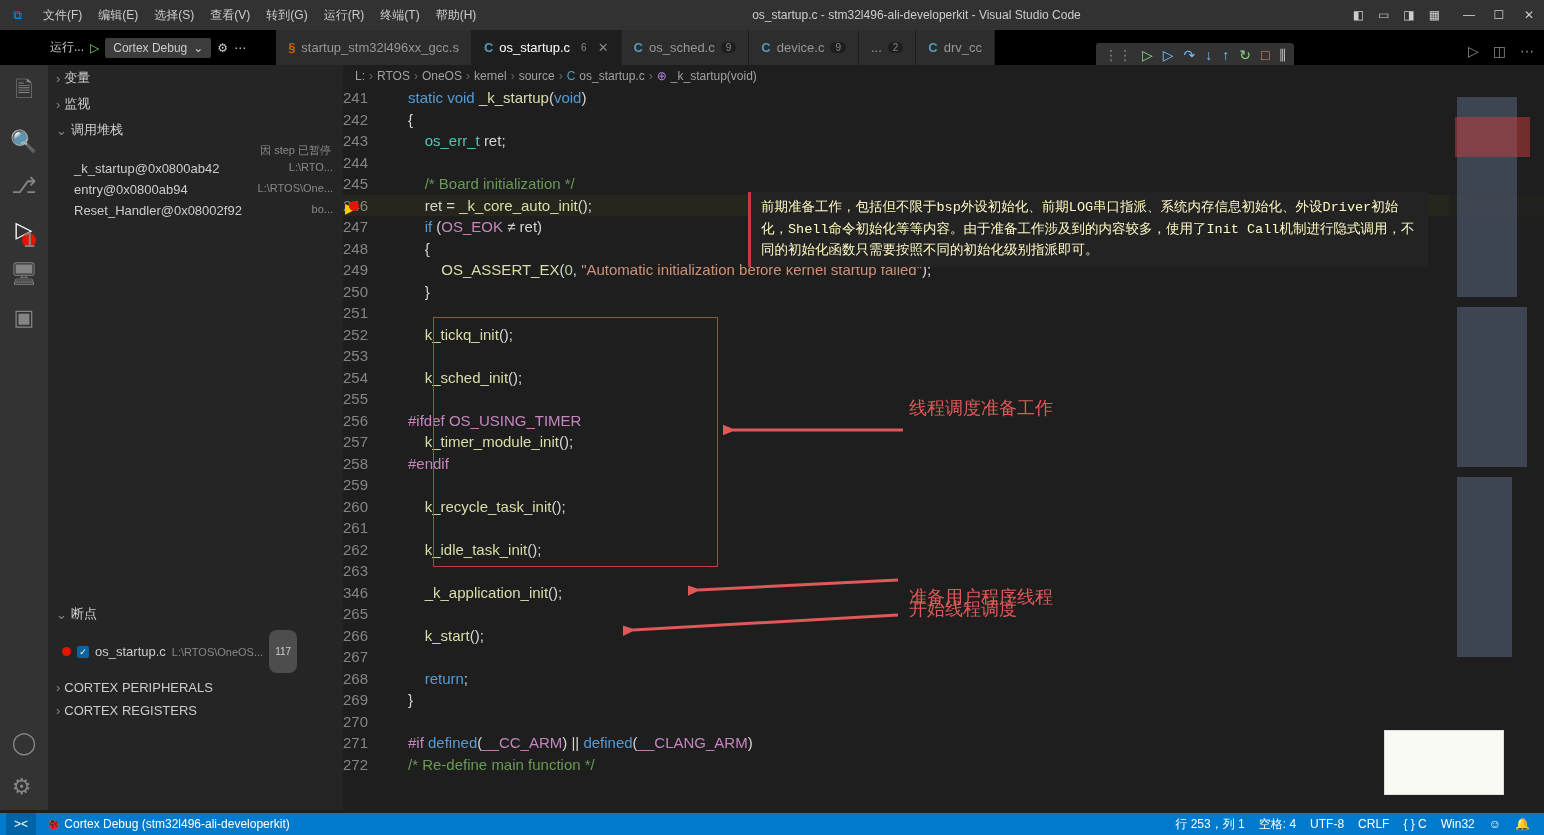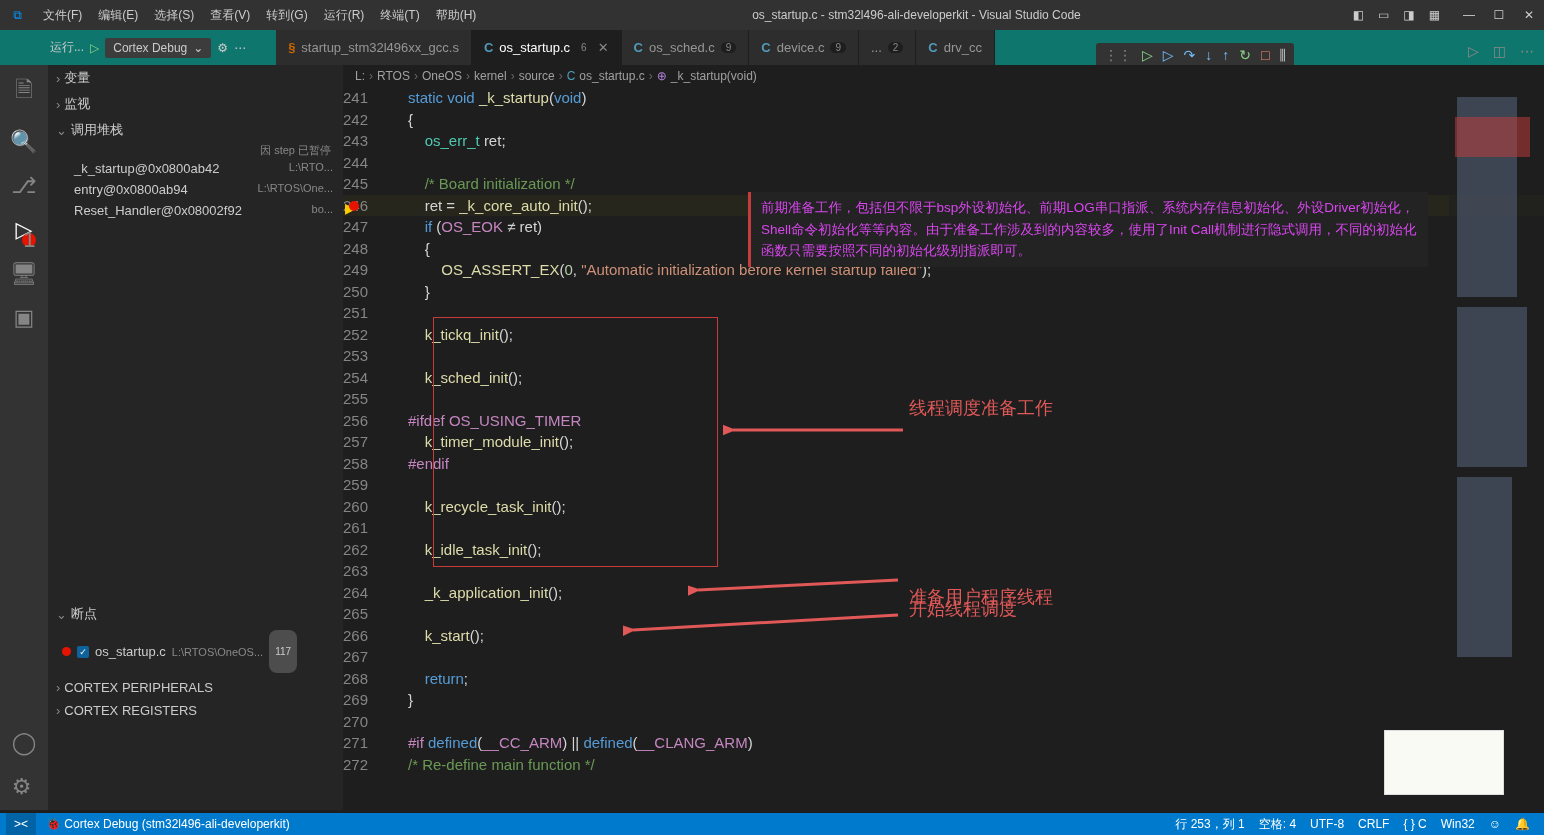--- a/index.html
+++ b/index.html
@@ -6,21 +6,21 @@
 body { width:1544px; height:835px; background:#1e1e1e; color:#ccc; overflow:hidden; position:relative; }
 .titlebar { height:30px; background:#323233; display:flex; align-items:center; font-size:12px; color:#ccc; }
 .titlebar .logo { width:35px; text-align:center; color:#0098ff; }
 .titlebar .menu { display:flex; gap:0; }
 .titlebar .menu span { padding:0 8px; cursor:pointer; }
 .titlebar .title { flex:1; text-align:center; color:#ccc; }
 .titlebar .wincontrols { display:flex; }
 .titlebar .wincontrols span { width:30px; text-align:center; }
 .layout-icons { display:flex; gap:6px; margin-right:10px; }
 .layout-icons span { padding:0 4px; }
-.tabbar { height:35px; background:#0f766e; display:flex; align-items:center;text-align:center; }
+.tabbar { height:35px; background:#000000; display:flex; align-items:center;text-align:center; }
 .tabbar .left { display:flex; align-items:center; padding-left:50px; gap:6px; font-size:12px; }
 .dbgselect { background:#3c3c3c; padding:3px 8px; border-radius:2px; display:flex; align-items:center; gap:6px; }
 .tabs { display:flex; margin-left:30px; }
 .tab { display:flex; align-items:center; padding:0 12px; height:35px; gap:6px; font-size:13px; color:#969696; border-right:1px solid #1e1e1e; background:#2d2d2d; }
 .tab.active { background:#1e1e1e; color:#fff; }
 .tab .c-icon { color:#519aba; font-weight:bold; }
 .tab .asm-icon { color:#cc6600; font-weight:bold; }
 .tab .close { color:#888; }
 .tab .badge { background:#1e1e1e; color:#888; border-radius:8px; padding:0 5px; font-size:10px; }
 .dbgtoolbar { position:absolute; right:250px; top:43px; display:flex; gap:10px; background:#333; padding:4px 8px; border-radius:3px; }
@@ -54,21 +54,21 @@
 .txt { white-space:pre; color:#d4d4d4; }
 .kw { color:#569cd6; }
 .fn { color:#dcdcaa; }
 .ty { color:#4ec9b0; }
 .str { color:#ce9178; }
 .num { color:#b5cea8; }
 .mac { color:#c586c0; }
 .cm { color:#6a9955; }
 .op { color:#d4d4d4; }
 .redbox { position:absolute; border:1px solid #c63c3c; }
-.tooltip { position:absolute; background:rgba(35,35,35,0.96); color:#d946ef; font-size:13.5px; padding:5px 10px; max-width:680px; line-height:1.6; border-left:3px solid #c63c3c; }
+.tooltip { position:absolute; background:rgba(35,35,35,0.96); color:#fef9c3; font-size:13.5px; padding:5px 10px; max-width:680px; line-height:1.6; border-left:3px solid #c63c3c;font-family:Liberation Mono, monospace; }
 .overlay-txt { position:absolute; color:#e05858; font-size:18px; font-weight:500; }
 .arrow-svg { position:absolute; pointer-events:none; }
 .minimap { position:absolute; right:0; top:87px; width:95px; height:700px; background:rgba(30,30,30,0.6); }
 .minimap .block { position:absolute; background:rgba(120,140,180,0.35); }
 .statusbar { position:absolute; bottom:0; left:0; right:0; height:22px; background:#007acc; display:flex; align-items:center; font-size:12px; color:#fff; }
 .statusbar .sbleft { display:flex; align-items:center; gap:10px; padding-left:6px; }
 .statusbar .sbright { display:flex; align-items:center; gap:14px; margin-left:auto; padding-right:14px; }
 .statusbar .remote { background:#0063a6; padding:0 8px; height:22px; display:flex; align-items:center; }
 .num-badge { position:absolute; background:#e51400; color:#fff; width:14px; height:14px; border-radius:50%; font-size:9px; display:flex; align-items:center; justify-content:center; }
 .sticker { position:absolute; right:40px; bottom:40px; width:120px; height:65px; background:#fafaf5; border:1px solid #ddd; }
@@ -334,21 +334,21 @@
         </div>
         <div class="line">
           <div class="gutter">262</div>
           <div class="txt">    <span class="fn">k_idle_task_init</span>();</div>
         </div>
         <div class="line">
           <div class="gutter">263</div>
           <div class="txt"></div>
         </div>
         <div class="line">
-          <div class="gutter">264</div>
+          <div class="gutter">346</div>
           <div class="txt">    <span class="fn">_k_application_init</span>();</div>
         </div>
         <div class="line">
           <div class="gutter">265</div>
           <div class="txt"></div>
         </div>
         <div class="line">
           <div class="gutter">266</div>
           <div class="txt">    <span class="fn">k_start</span>();</div>
         </div>

